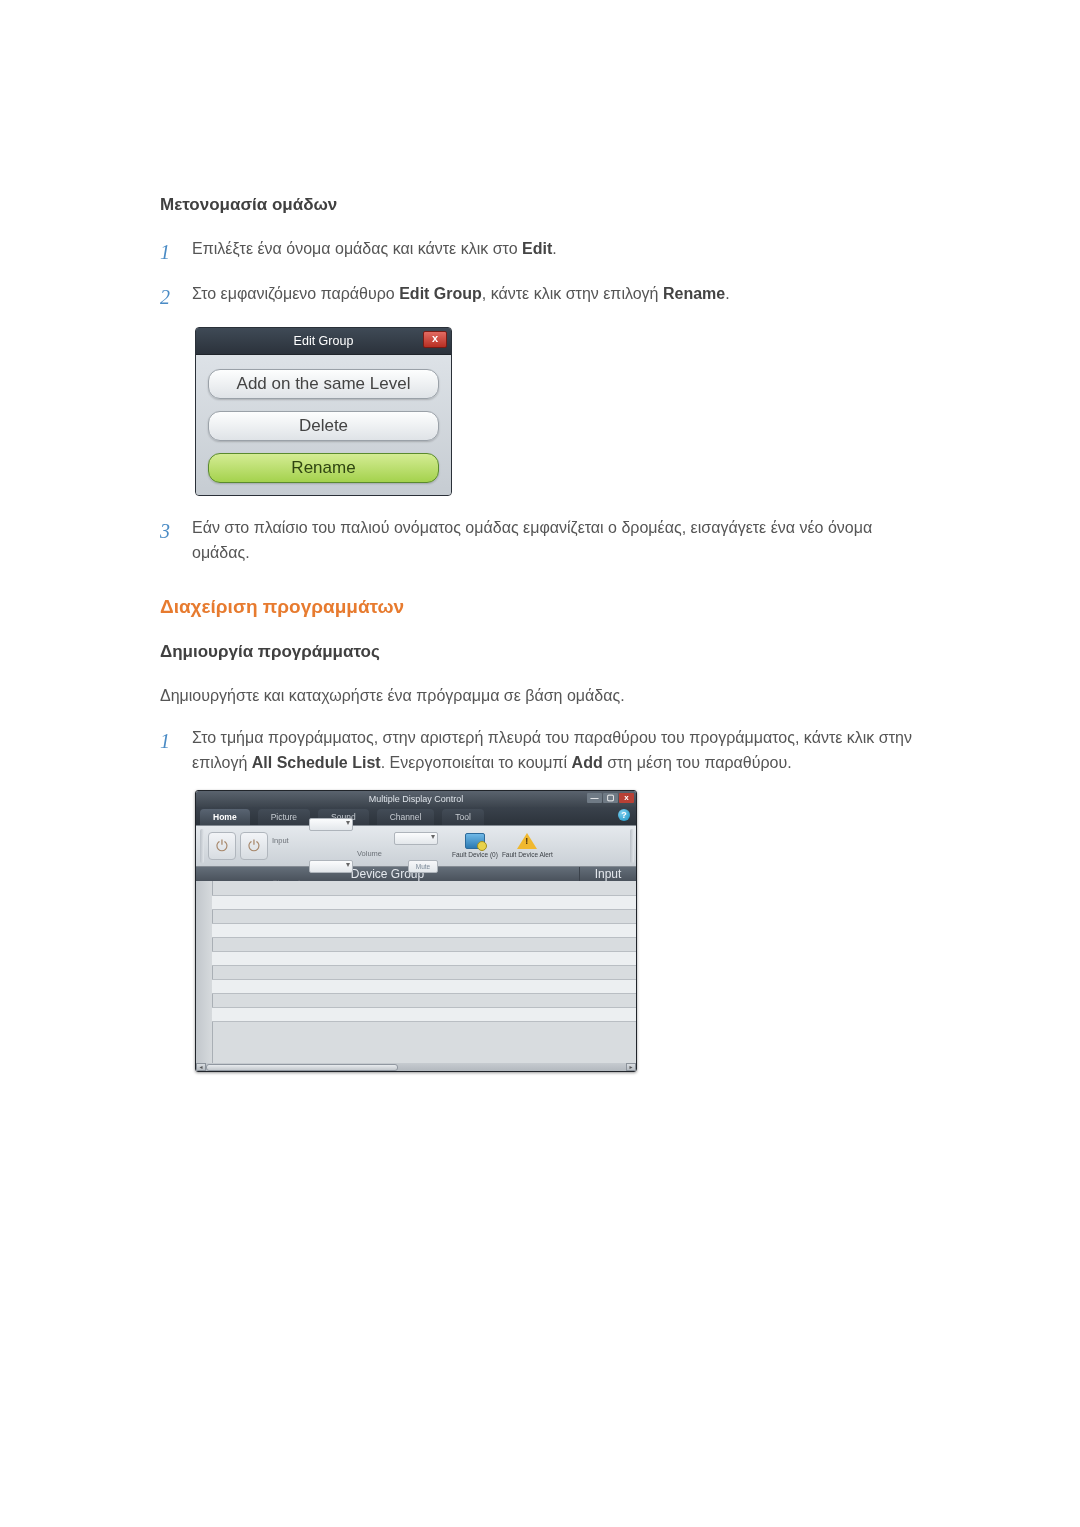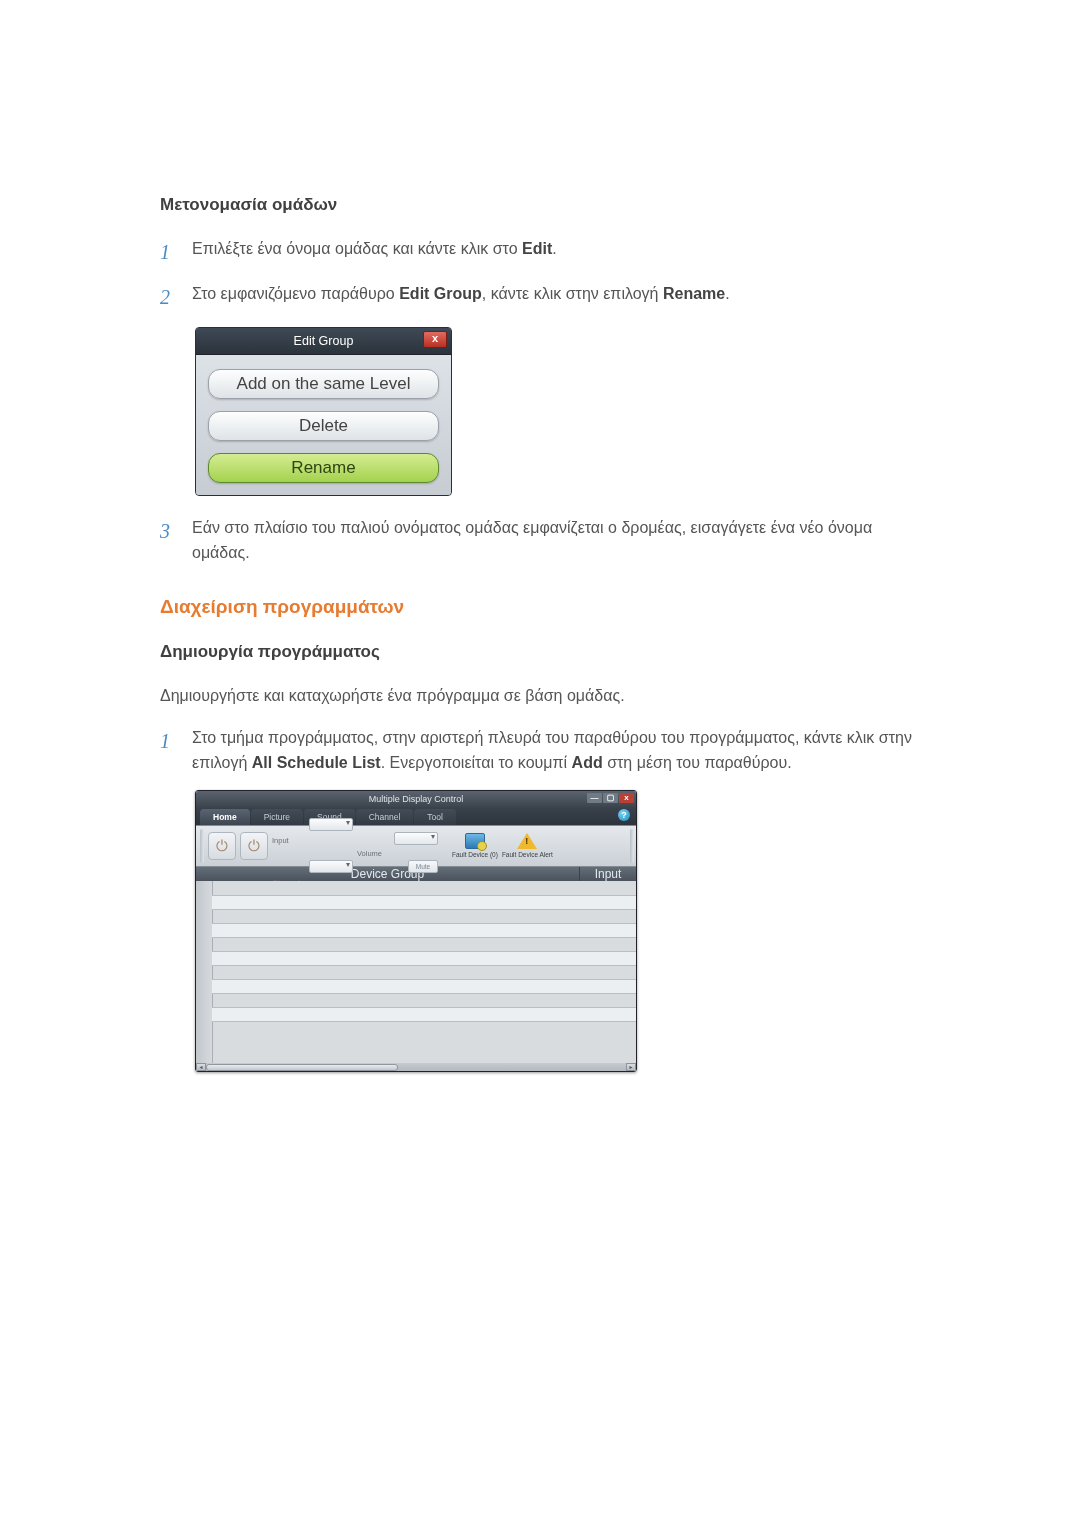--- a/index.html
+++ b/index.html
@@ -152,21 +152,21 @@
   }
   .wc-min { background: #6f7a85; }
   .wc-max { background: #6f7a85; }
   .wc-close { background: #b84035; }
   .mdc-tabs {
     background: linear-gradient(#3a424c, #2c333b);
     height: 18px;
     display: flex;
     align-items: flex-end;
     padding: 0 4px;
-    gap: 0;
+    gap: 7px;
     position: relative;
     font-size: 8.5px;
   }
   .mdc-tab {
     padding: 3px 13px 3px 13px;
     color: #c7ccd2;
     background: linear-gradient(#434c57, #333a43);
     border-radius: 4px 4px 0 0;
     margin-right: 1px;
   }

